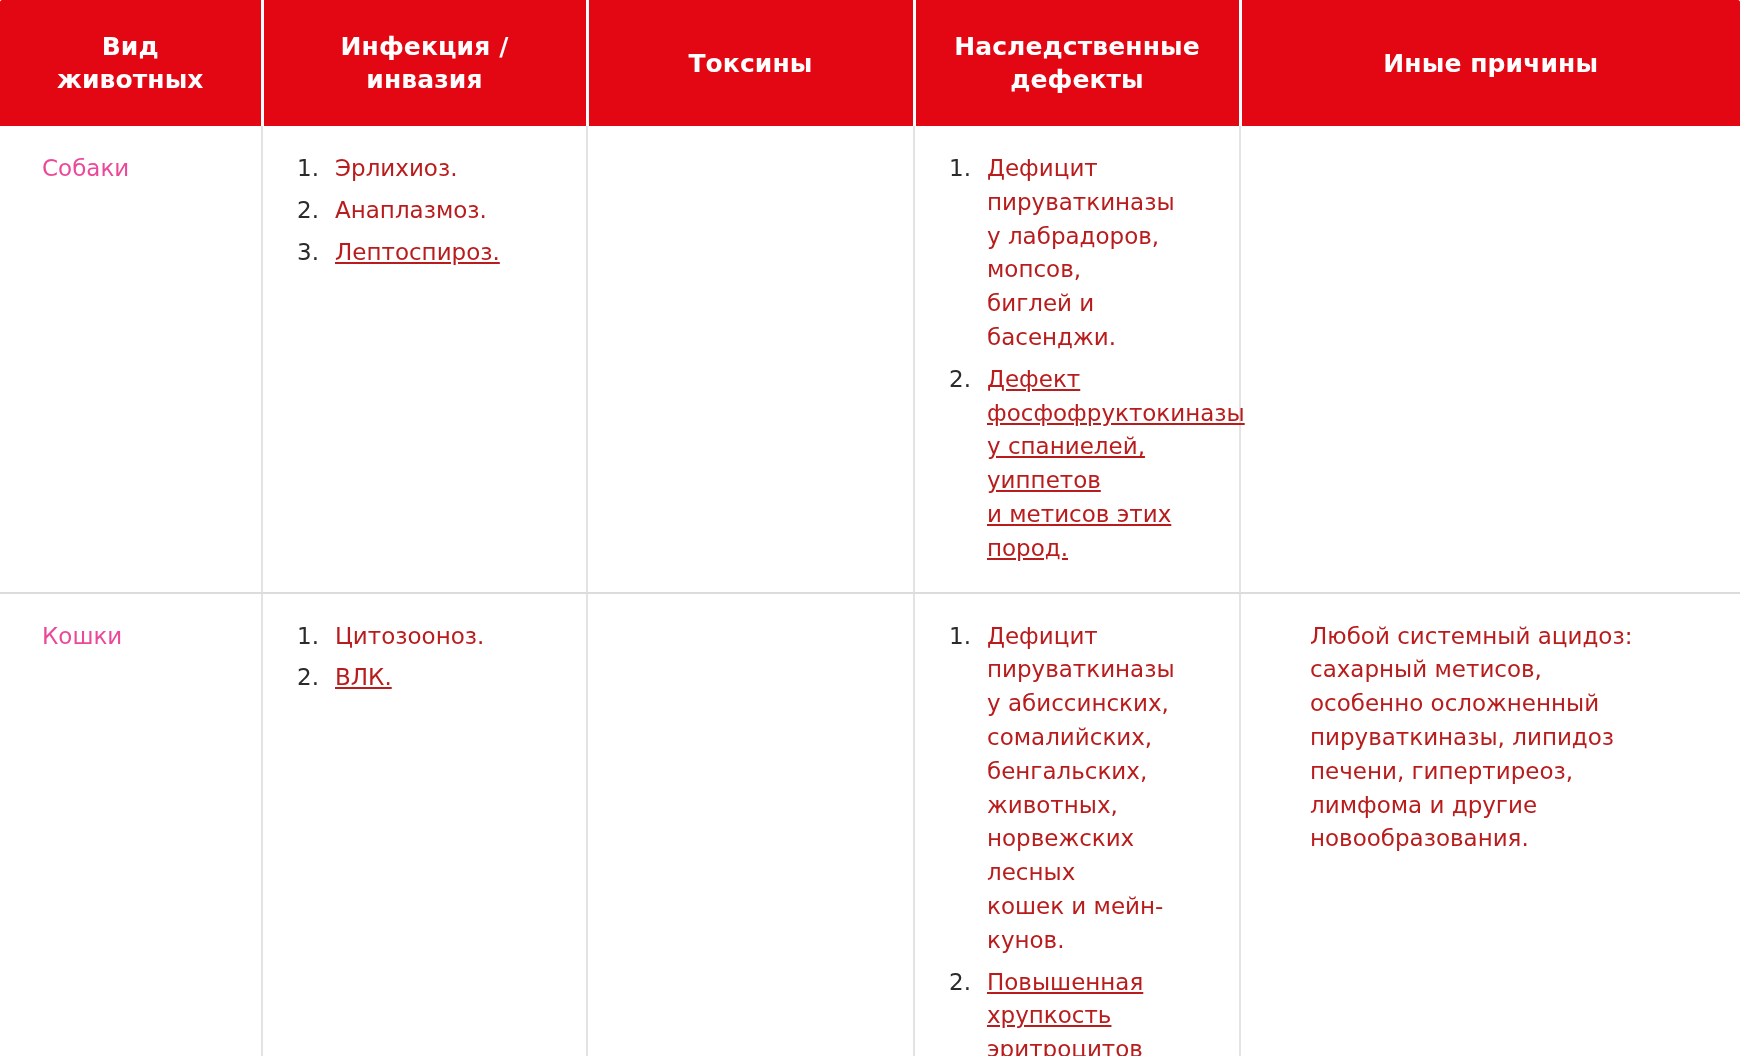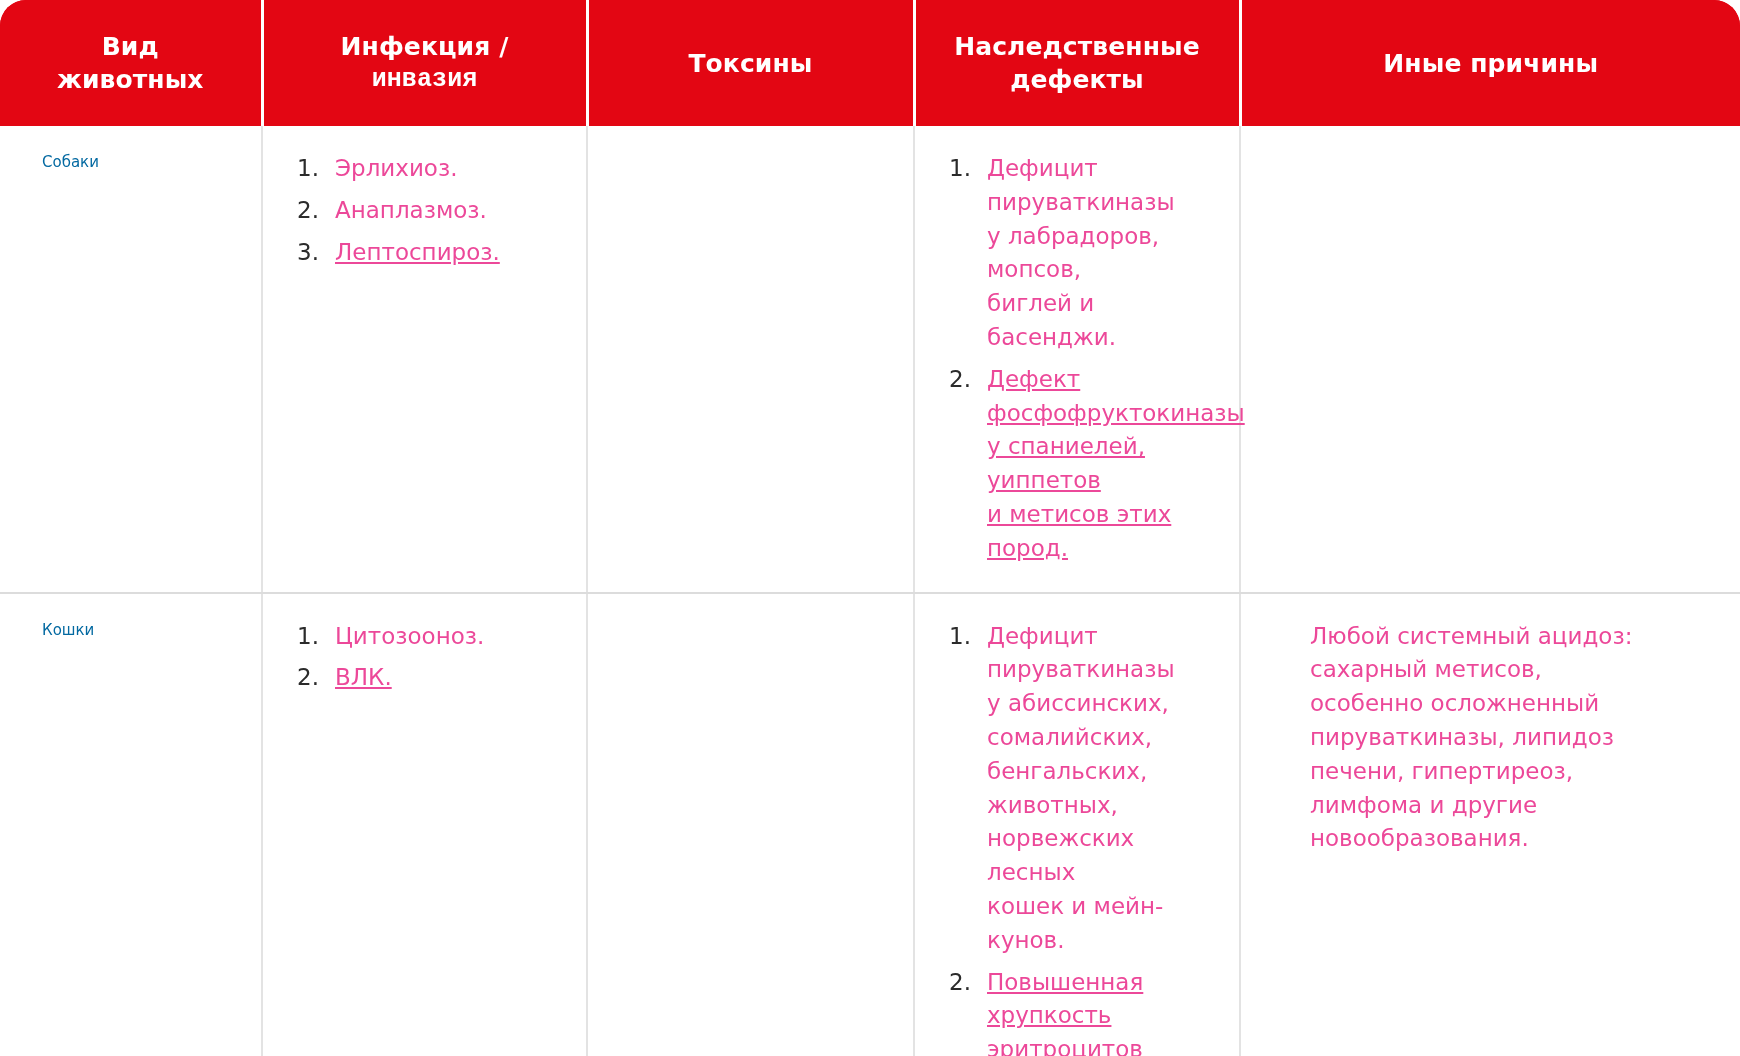--- a/index.html
+++ b/index.html
@@ -19,21 +19,21 @@
     overflow: hidden;
     background: #ffffff;
     box-sizing: border-box;
   }
   .table-wrap {
     position: absolute;
     left: 0;
     top: 0;
     width: 1740px;
     height: 1056px;
-    border-radius: 26px;
+    border-radius: 3px;
     overflow: hidden;
     background: #ffffff;
   }
   table.data-table {
     width: 1740px;
     border-collapse: collapse;
     table-layout: fixed;
   }
   
   thead tr {
@@ -58,33 +58,33 @@
     margin-left: 7px;
   }
   
   tbody td {
     background: #ffffff;
     border-right: 2px solid #e3e3e3;
     border-bottom: 2px solid #dcdcdc;
     vertical-align: top;
     padding: 26px 30px 26px 34px;
     box-sizing: border-box;
+    color: #b91c1c;
+    font-size: 23px;
+    line-height: 1.47;
+  }
+  tbody td:last-child {
+    border-right: none;
+  }
+  tbody tr:last-child td {
+    border-bottom: none;
+  }
+  td.species {
     color: #ec4899;
     font-size: 23px;
-    line-height: 1.47;
-  }
-  tbody td:last-child {
-    border-right: none;
-  }
-  tbody tr:last-child td {
-    border-bottom: none;
-  }
-  td.species {
-    color: #0369a1;
-    font-size: 15px;
     line-height: 1.42;
     padding-left: 42px;
   }
   td.species .sp-line {
     display: block;
     white-space: nowrap;
   }
   
   ol.cell-list {
     margin: 0;
@@ -146,21 +146,21 @@
           <col class="c4">
       </colgroup>
       <thead>
         <tr>
           <th>
               <span style="display: block;">Вид</span>
               <span style="display: block;">животных</span>
             </th>
           <th>
               <span style="display: block;">Инфекция /</span>
-              <span style="display: block; font-family: Liberation Mono, monospace;">инвазия</span>
+              <span style="display: block;">инвазия</span>
             </th>
           <th>
               <span style="display: block;">Токсины</span>
             </th>
           <th>
               <span style="display: block;">Наследственные</span>
               <span style="display: block;">дефекты</span>
             </th>
           <th>
               <span style="display: block;">Иные причины</span>

